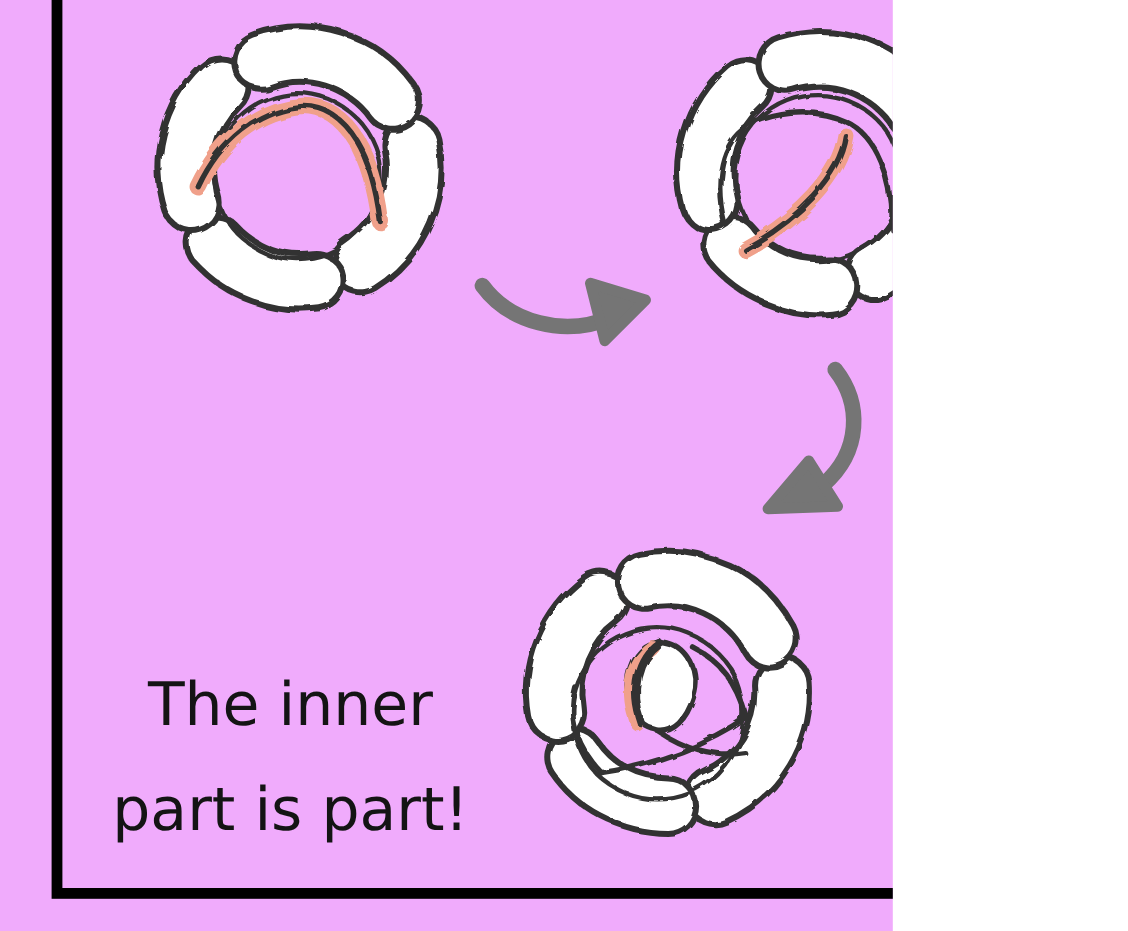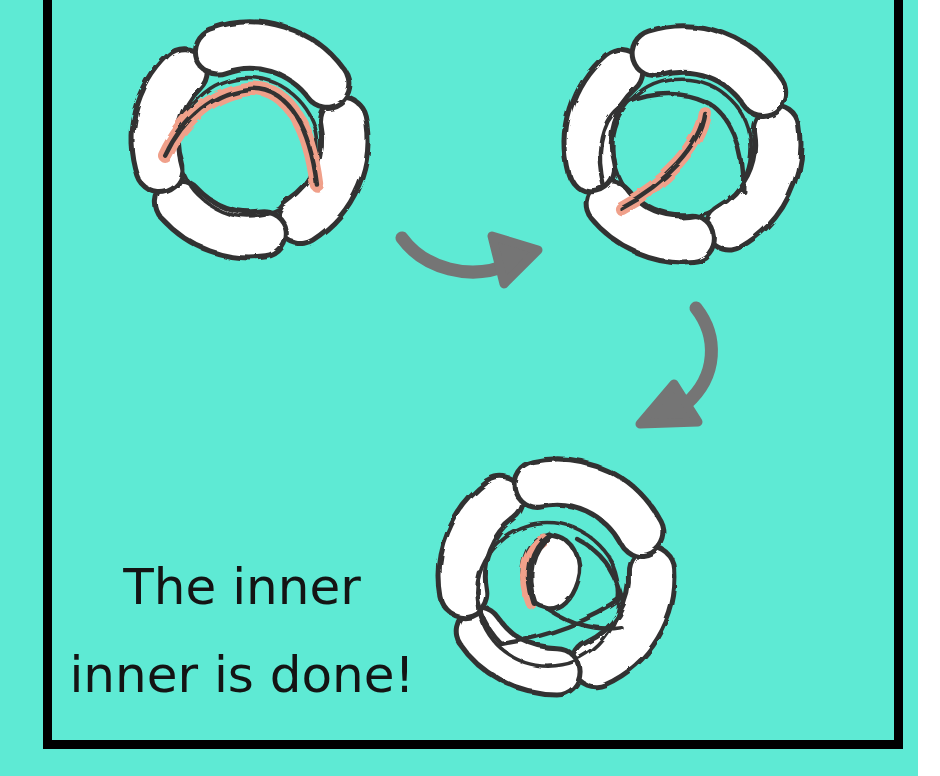--- a/index.html
+++ b/index.html
@@ -1,18 +1,18 @@
 <!DOCTYPE html>
 <html><head>
 <meta charset="utf-8">
 <style>
   html,body { margin:0; padding:0; background:#ffffff; }
   .page {
-    position:relative; width:918px; height:776px;
-    background:#5eead4; overflow:hidden;
+    position:relative; width:744px; height:776px;
+    background:#f0abfc; overflow:hidden;
     font-family:"DejaVu Sans", sans-serif;
   }
   .frame {
     position:absolute; left:43px; top:-12px;
     width:860px; height:761px;
     border:9px solid #000000; box-sizing:border-box;
     pointer-events:none;
   }
   .sketch { position:absolute; }
   .rose1 { left:105px; top:-5px; }
@@ -124,18 +124,18 @@
     <polygon class="ah" points="146,28 100,14 112,62"></polygon>
   </svg>
 
   <svg class="sketch arrow2" width="100" height="140" viewBox="0 0 100 140">
     <path class="ar" d="M 68,10 C 90,38 90,78 58,106"></path>
     <polygon class="ah" points="12,126 46,86 70,124"></polygon>
   </svg>
 
   <div class="caption">
     <div>The inner</div>
-    <div>inner is done!</div>
+    <div>part is part!</div>
   </div>
 
   <div class="frame"></div>
 
 </div>
 
 </body></html>

